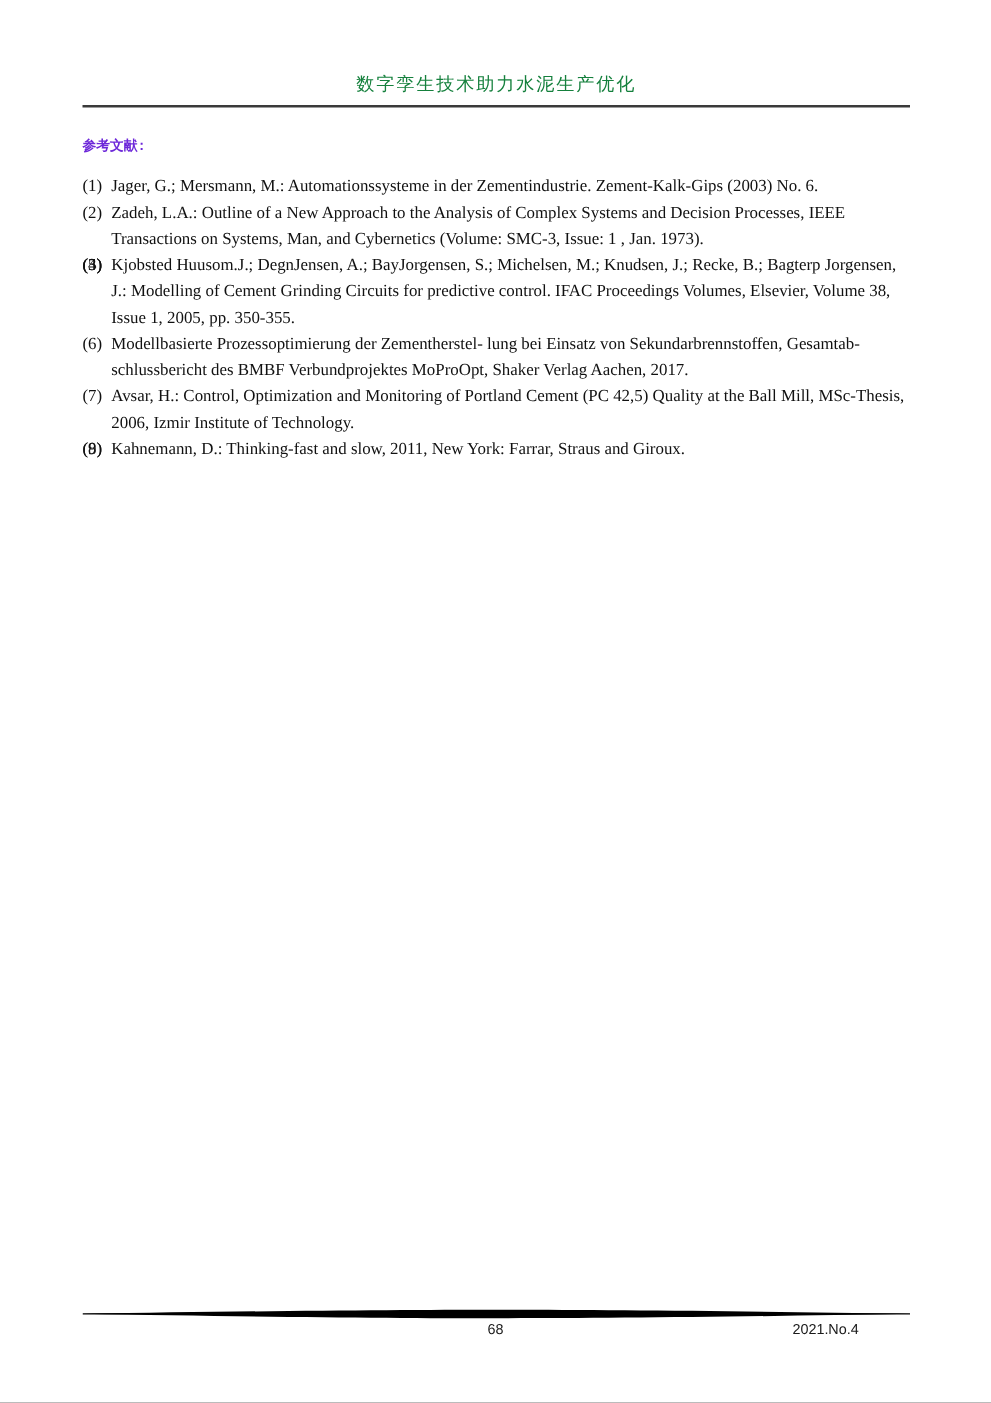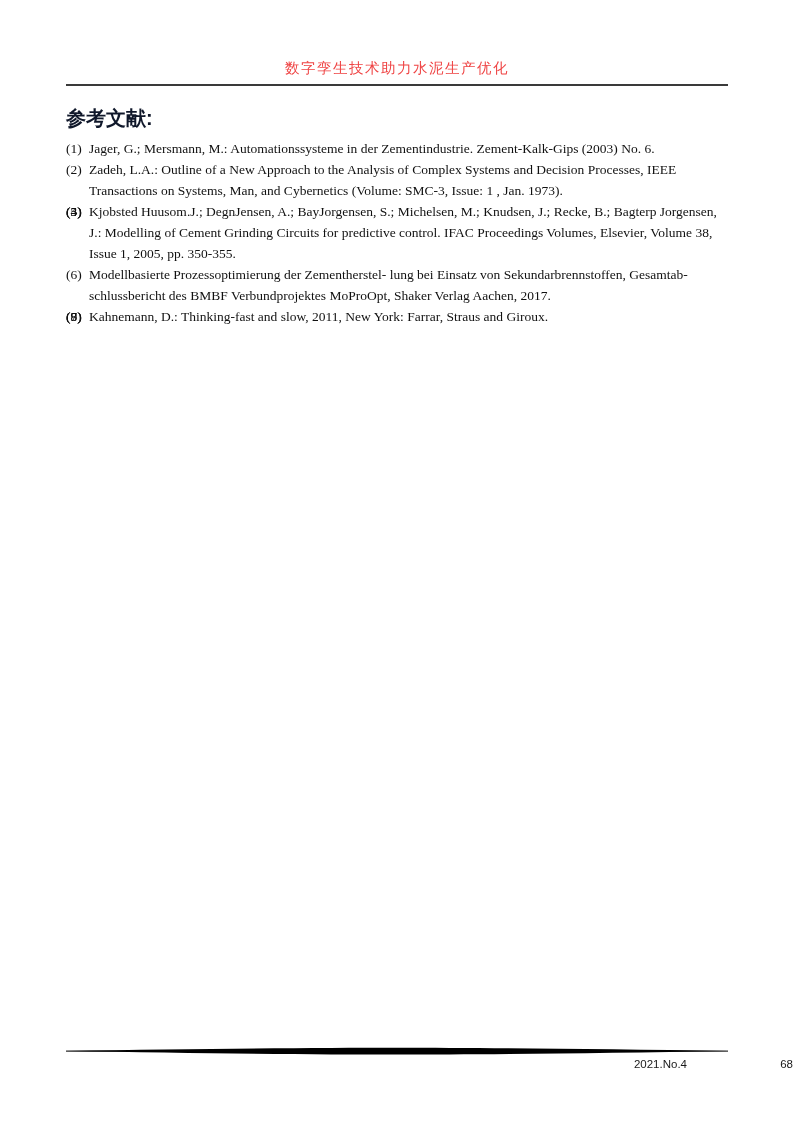--- a/index.html
+++ b/index.html
@@ -21,43 +21,43 @@
     position: absolute;
     top: 57px;
     left: 66px;
     width: 662px;
     text-align: center;
   }
   .running-title {
     font-family: "Liberation Serif", "DejaVu Serif", serif;
     font-size: 14.5px;
     letter-spacing: 1.5px;
-    color: #ef4444;
+    color: #15803d;
     line-height: 22px;
   }
   .header-rule {
     margin-top: 5px;
     height: 0;
     border-top: 2px solid #3a3a3a;
   }
   
   .content {
     position: absolute;
     top: 107px;
     left: 66px;
     width: 662px;
     font-family: "Liberation Serif", "DejaVu Serif", serif;
   }
   .section-heading {
     margin: 0 0 9px 0;
-    font-size: 20px;
+    font-size: 11px;
     font-weight: bold;
-    color: #0f172a;
+    color: #6d28d9;
     line-height: 22px;
-    font-family: Liberation Sans, sans-serif;
+    font-family: Liberation Mono, monospace;
   }
   .ref-list {
     list-style: none;
     margin: 0;
     padding: 0;
   }
   .ref-item {
     position: relative;
     padding-left: 23px;
     font-size: 13.5px;
@@ -84,21 +84,21 @@
     width: 793px;
     height: 18px;
     font-family: "Liberation Sans", "DejaVu Sans", sans-serif;
     font-size: 11.5px;
     color: #1a1a1a;
   }
   .footer-page-number {
     position: absolute;
     left: 0;
     width: 100%;
-    text-align: right;
+    text-align: center;
   }
   .footer-issue {
     position: absolute;
     right: 106px;
     top: 0;
   }
 </style>
 </head>
 <body>
 
@@ -137,20 +137,21 @@
           <span class="ref-text">Kjobsted Huusom.J.; DegnJensen, A.; BayJorgensen, S.; Michelsen, M.; Knudsen, J.; Recke, B.; Bagterp Jorgensen, J.: Modelling of Cement Grinding Circuits for predictive control. IFAC Proceedings Volumes, Elsevier, Volume 38, Issue 1, 2005, pp. 350-355.</span>
         </li>
 
         <li class="ref-item">
           <span class="ref-num">(6)</span>
           <span class="ref-text">Modellbasierte Prozessoptimierung der Zementherstel- lung bei Einsatz von Sekundarbrennstoffen, Gesamtab-schlussbericht des BMBF Verbundprojektes MoProOpt, Shaker Verlag Aachen, 2017.</span>
         </li>
 
         <li class="ref-item">
           <span class="ref-num">(7)</span>
+          <span class="ref-text">Avsar, H.: Control, Optimization and Monitoring of Portland Cement (PC 42,5) Quality at the Ball Mill, MSc-Thesis, 2006, Izmir Institute of Technology.</span>
         </li>
 
         <li class="ref-item">
           <span class="ref-num">(8)</span>
         </li>
 
         <li class="ref-item">
           <span class="ref-num">(9)</span>
           <span class="ref-text">Kahnemann, D.: Thinking-fast and slow, 2011, New York: Farrar, Straus and Giroux.</span>
         </li>

